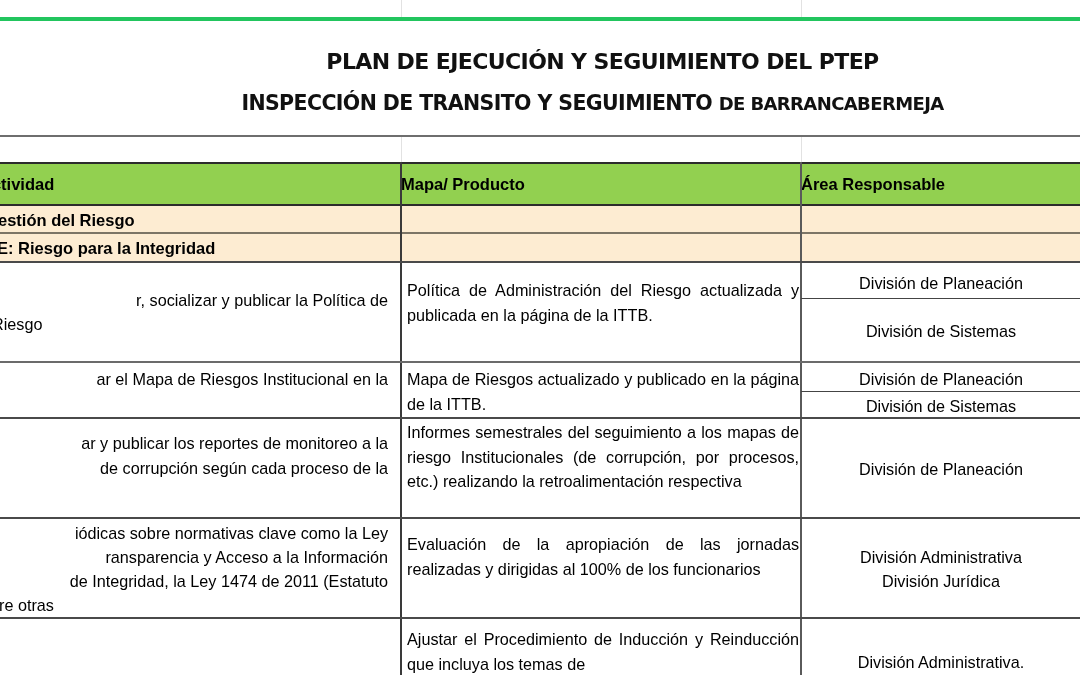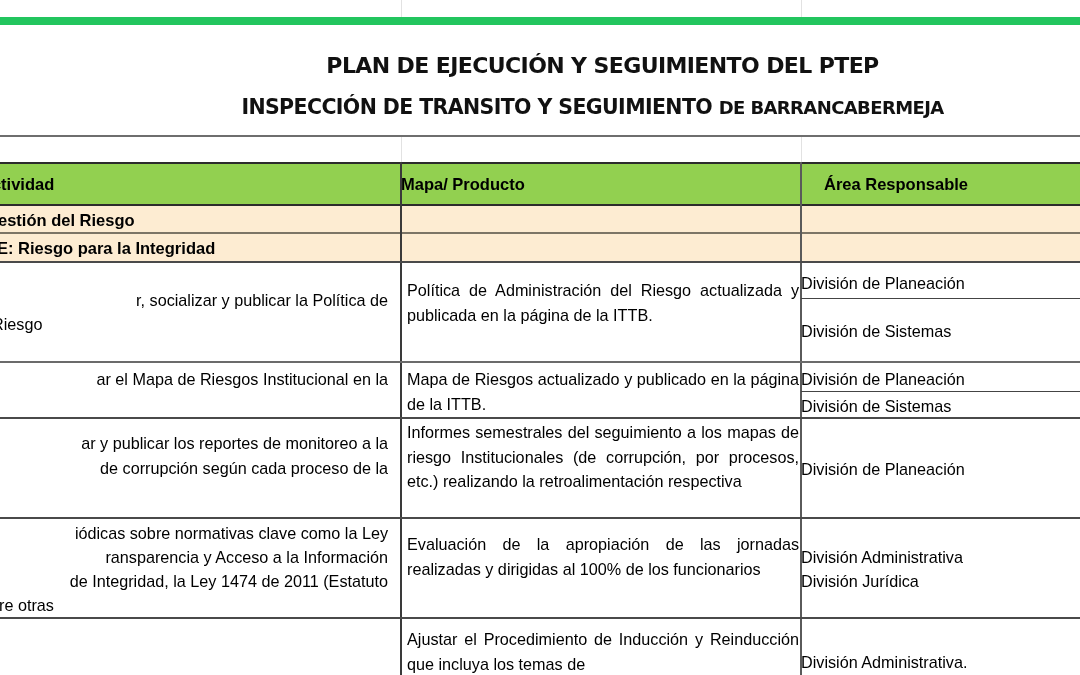--- a/index.html
+++ b/index.html
@@ -5,21 +5,21 @@
   html, body { margin:0; padding:0; }
   body {
     width:1080px; height:675px; overflow:hidden; position:relative;
     background:#ffffff;
     font-family:"Liberation Sans", sans-serif;
     color:#000;
   }
   .gridv { position:absolute; top:0; width:1px; background:#e2e2e2; }
   .title-block {
     position:absolute; left:0; top:17px; width:1080px; height:120px;
-    border-top:8px solid #22c55e; border-bottom:2px solid #6e6e6e;
+    border-top:4px solid #22c55e; border-bottom:2px solid #6e6e6e;
     box-sizing:border-box; background:#fff;
   }
   .title1, .title2 {
     position:absolute; left:0; width:1205px; text-align:center;
     font-family:"DejaVu Sans", sans-serif; font-weight:bold;
     letter-spacing:-0.6px; color:#111;
   }
   .title1 { top:28px; font-size:22px; }
   .title2 { top:70px; font-size:20.5px; left:-10px; }
   .title2 .small { font-size:18px; }
@@ -37,21 +37,21 @@
   .sec {
     background:#fdecd2; font-weight:bold; font-size:16.5px;
     border-bottom:2px solid #7c7566;
   }
   .vline { position:absolute; width:2px; background:#3a3a3a; }
   .hline { position:absolute; height:2px; background:#6b6b6b; }
   .hline.thin { height:1px; background:#444; }
   .just { text-align:justify; text-align-last:left; }
   .act-text { position:absolute; left:-300px; width:690px; }
   .meta-text { position:absolute; left:6px; width:392px; }
-  .area-text { position:absolute; left:0; width:280px; text-align:left; }
+  .area-text { position:absolute; left:0; width:280px; text-align:center; }
 </style>
 </head>
 <body>
 
 <div class="gridv" style="left:401px;height:17px;"></div>
 <div class="gridv" style="left:801px;height:17px;"></div>
 <div class="gridv" style="left:401px;top:137px;height:25px;"></div>
 <div class="gridv" style="left:801px;top:137px;height:25px;"></div>
 
 <div class="title-block">
@@ -62,21 +62,21 @@
 </div>
 
 <div class="tbl">
 
   <div class="cell hdr" style="left:0;top:0;width:401px;height:44px;">
     <span style="margin-left:-20px;">Actividad</span>
   </div>
   <div class="cell hdr" style="left:401px;top:0;width:400px;height:44px;">
     <span>Mapa/ Producto</span>
   </div>
-  <div class="cell hdr" style="left:801px;top:0;width:279px;height:44px;padding-left:23px;">
+  <div class="cell hdr" style="left:801px;top:0;width:279px;height:44px;">
     <span>Área Responsable</span>
   </div>
 
   <div class="cell sec" style="left:0;top:44px;width:1080px;height:28px;">
     <span style="position:absolute;left:-2px;top:2px;">estión del Riesgo</span>
   </div>
   <div class="cell sec" style="left:0;top:72px;width:1080px;height:29px;">
     <span style="position:absolute;left:-3px;top:2px;">E: Riesgo para la Integridad</span>
   </div>
 

